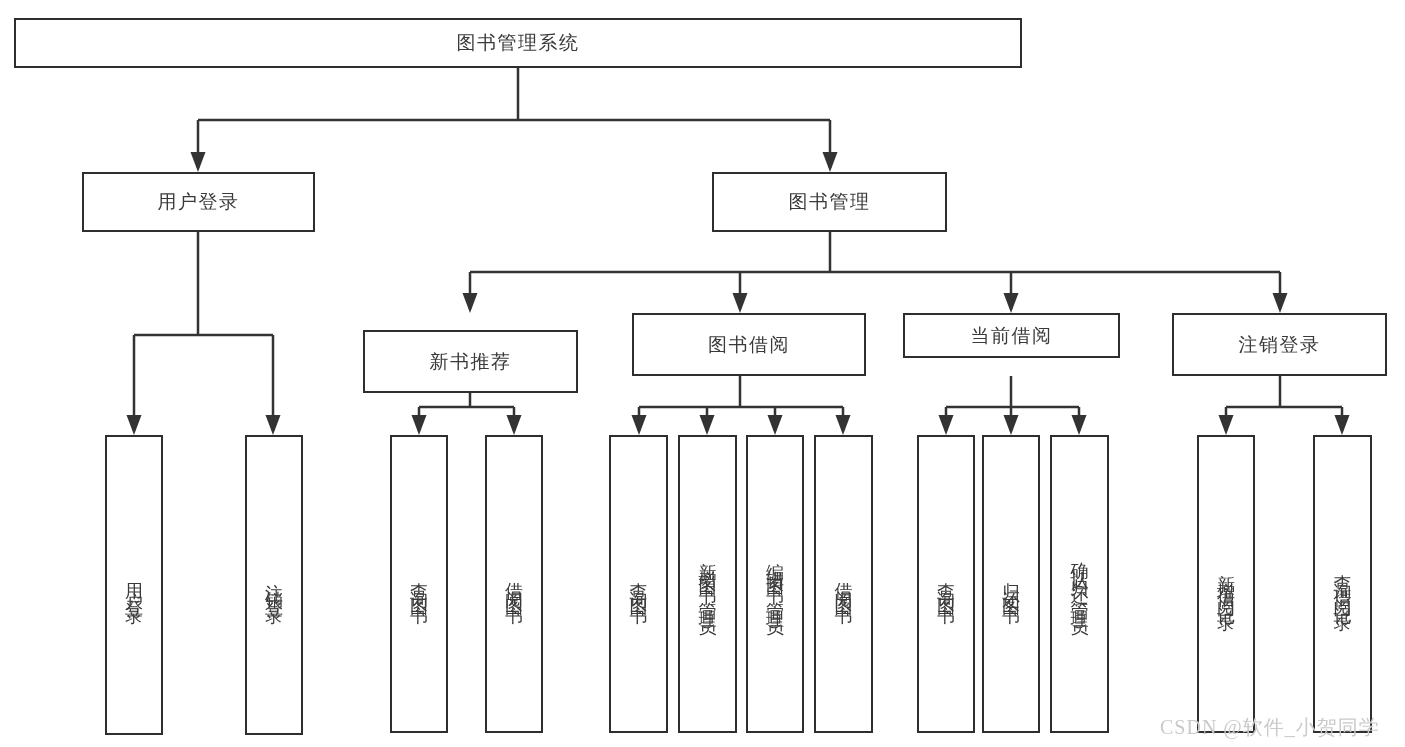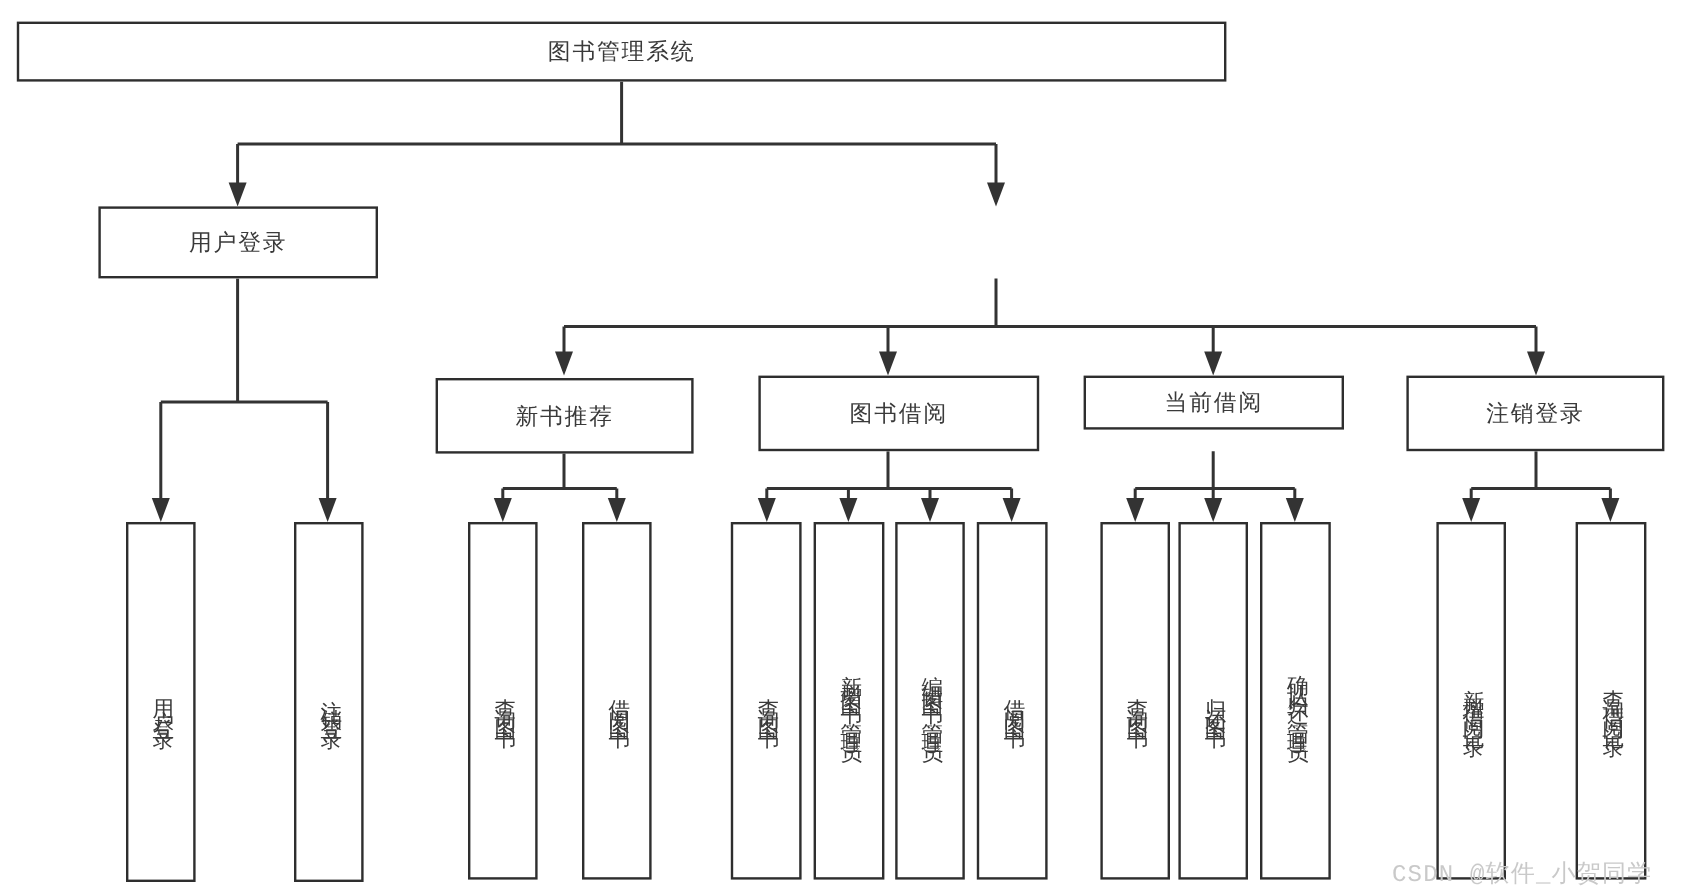--- a/index.html
+++ b/index.html
@@ -3,21 +3,21 @@
 <meta charset="utf-8">
 <style>
   :root{
     --line:#333333; --border:#2e2e2e; --text:#3a3a3a;
     --watermark:#c9c9c9; --background:#ffffff;
   }
   html,body{margin:0;padding:0;background:var(--background);}
   .canvas{
     position:relative; width:1405px; height:747px;
     background:var(--background);
-    font-family:Liberation Mono, monospace;
+    font-family:Liberation Serif, serif;
     overflow:hidden;
   }
   .wires{position:absolute;left:0;top:0;}
   .wires path{stroke:var(--line);stroke-width:2.5;fill:none;}
   .wires polygon{fill:var(--line);stroke:none;}
   .node{
     position:absolute; box-sizing:border-box;
     border:2.5px solid var(--border); background:#fff;
     display:flex; align-items:center; justify-content:center;
     color:var(--text);
@@ -68,22 +68,25 @@
     <polygon points="1334.5,415 1349.5,415 1342,435"></polygon>
   </svg>
 
   <div class="node h-node" style="left:14px;top:18px;width:1008px;height:50px;">
     <span>图书管理系统</span>
   </div>
 
   <div class="node h-node" style="left:82px;top:172px;width:233px;height:60px;">
     <span>用户登录</span>
   </div>
+  <div class="node h-node" style="left:712px;top:172px;width:235px;height:60px;">
+    <span>图书管理</span>
+  </div>
 
-  <div class="node h-node" style="left:363px;top:315px;width:215px;height:63px;align-items:center;">
+  <div class="node h-node" style="left:363px;top:330px;width:215px;height:63px;align-items:center;">
     <span>新书推荐</span>
   </div>
   <div class="node h-node" style="left:632px;top:313px;width:234px;height:63px;">
     <span>图书借阅</span>
   </div>
   <div class="node h-node" style="left:903px;top:313px;width:217px;height:45px;">
     <span>当前借阅</span>
   </div>
   <div class="node h-node" style="left:1172px;top:313px;width:215px;height:63px;">
     <span>注销登录</span>

